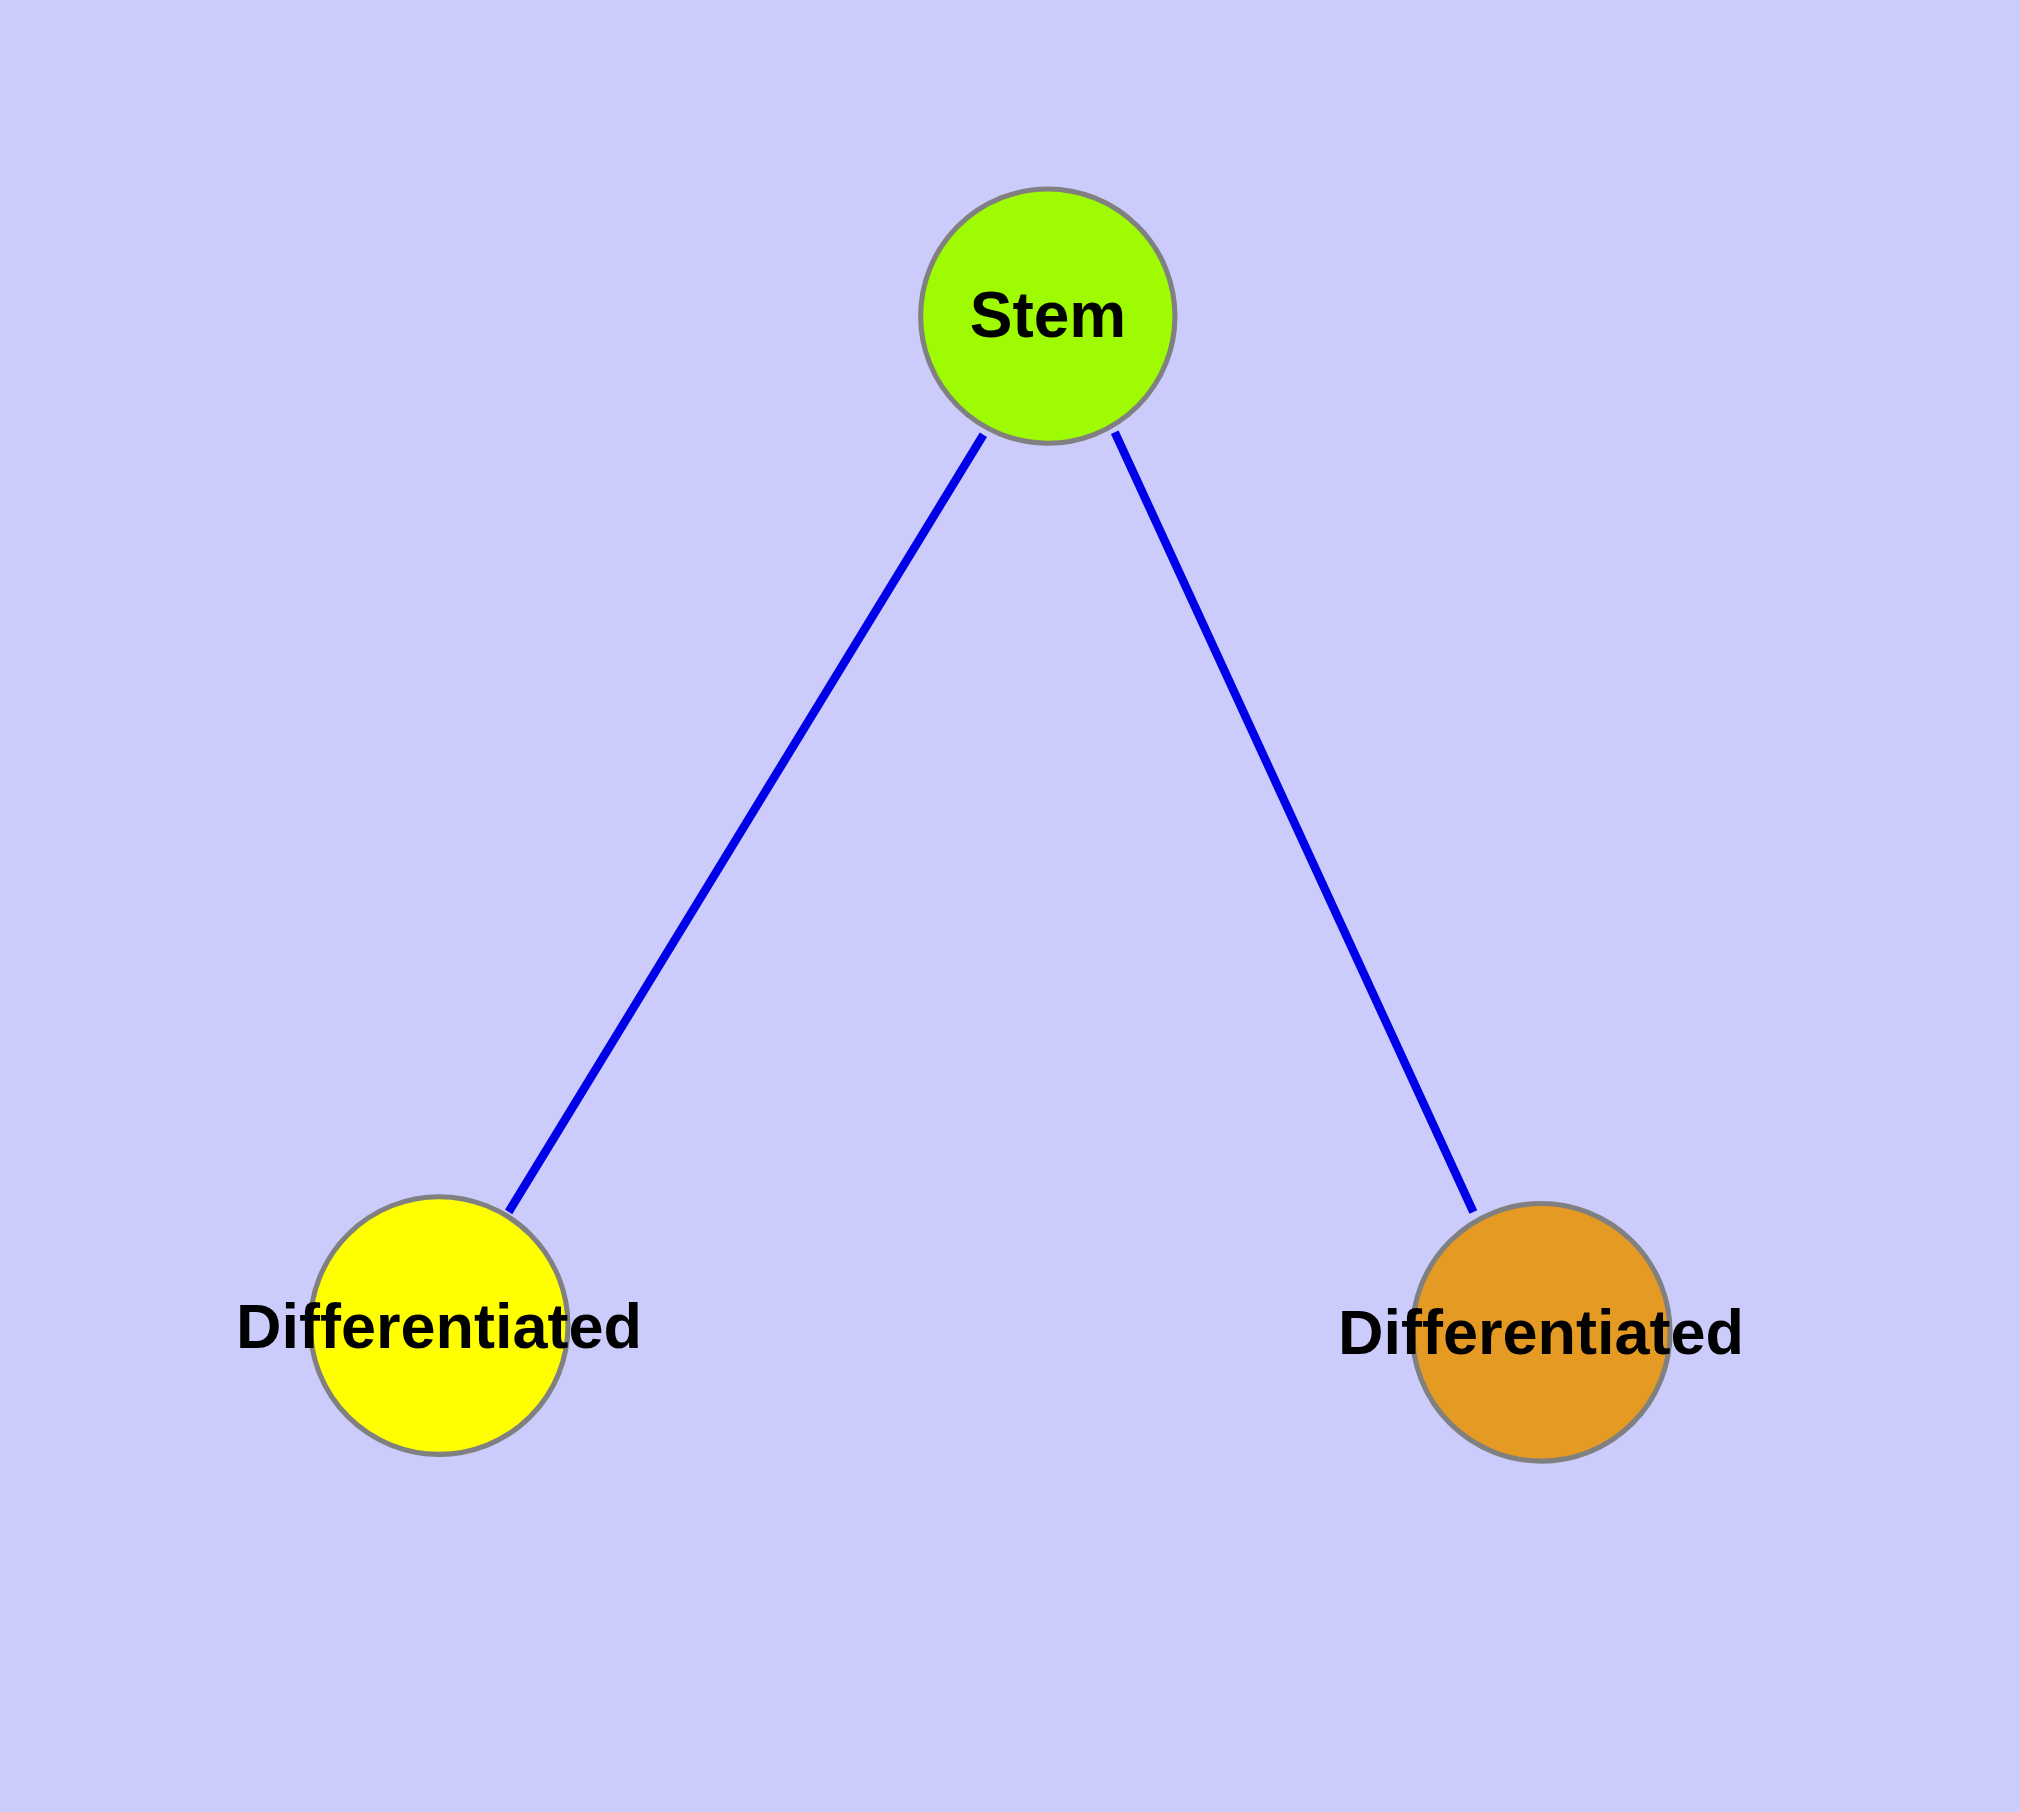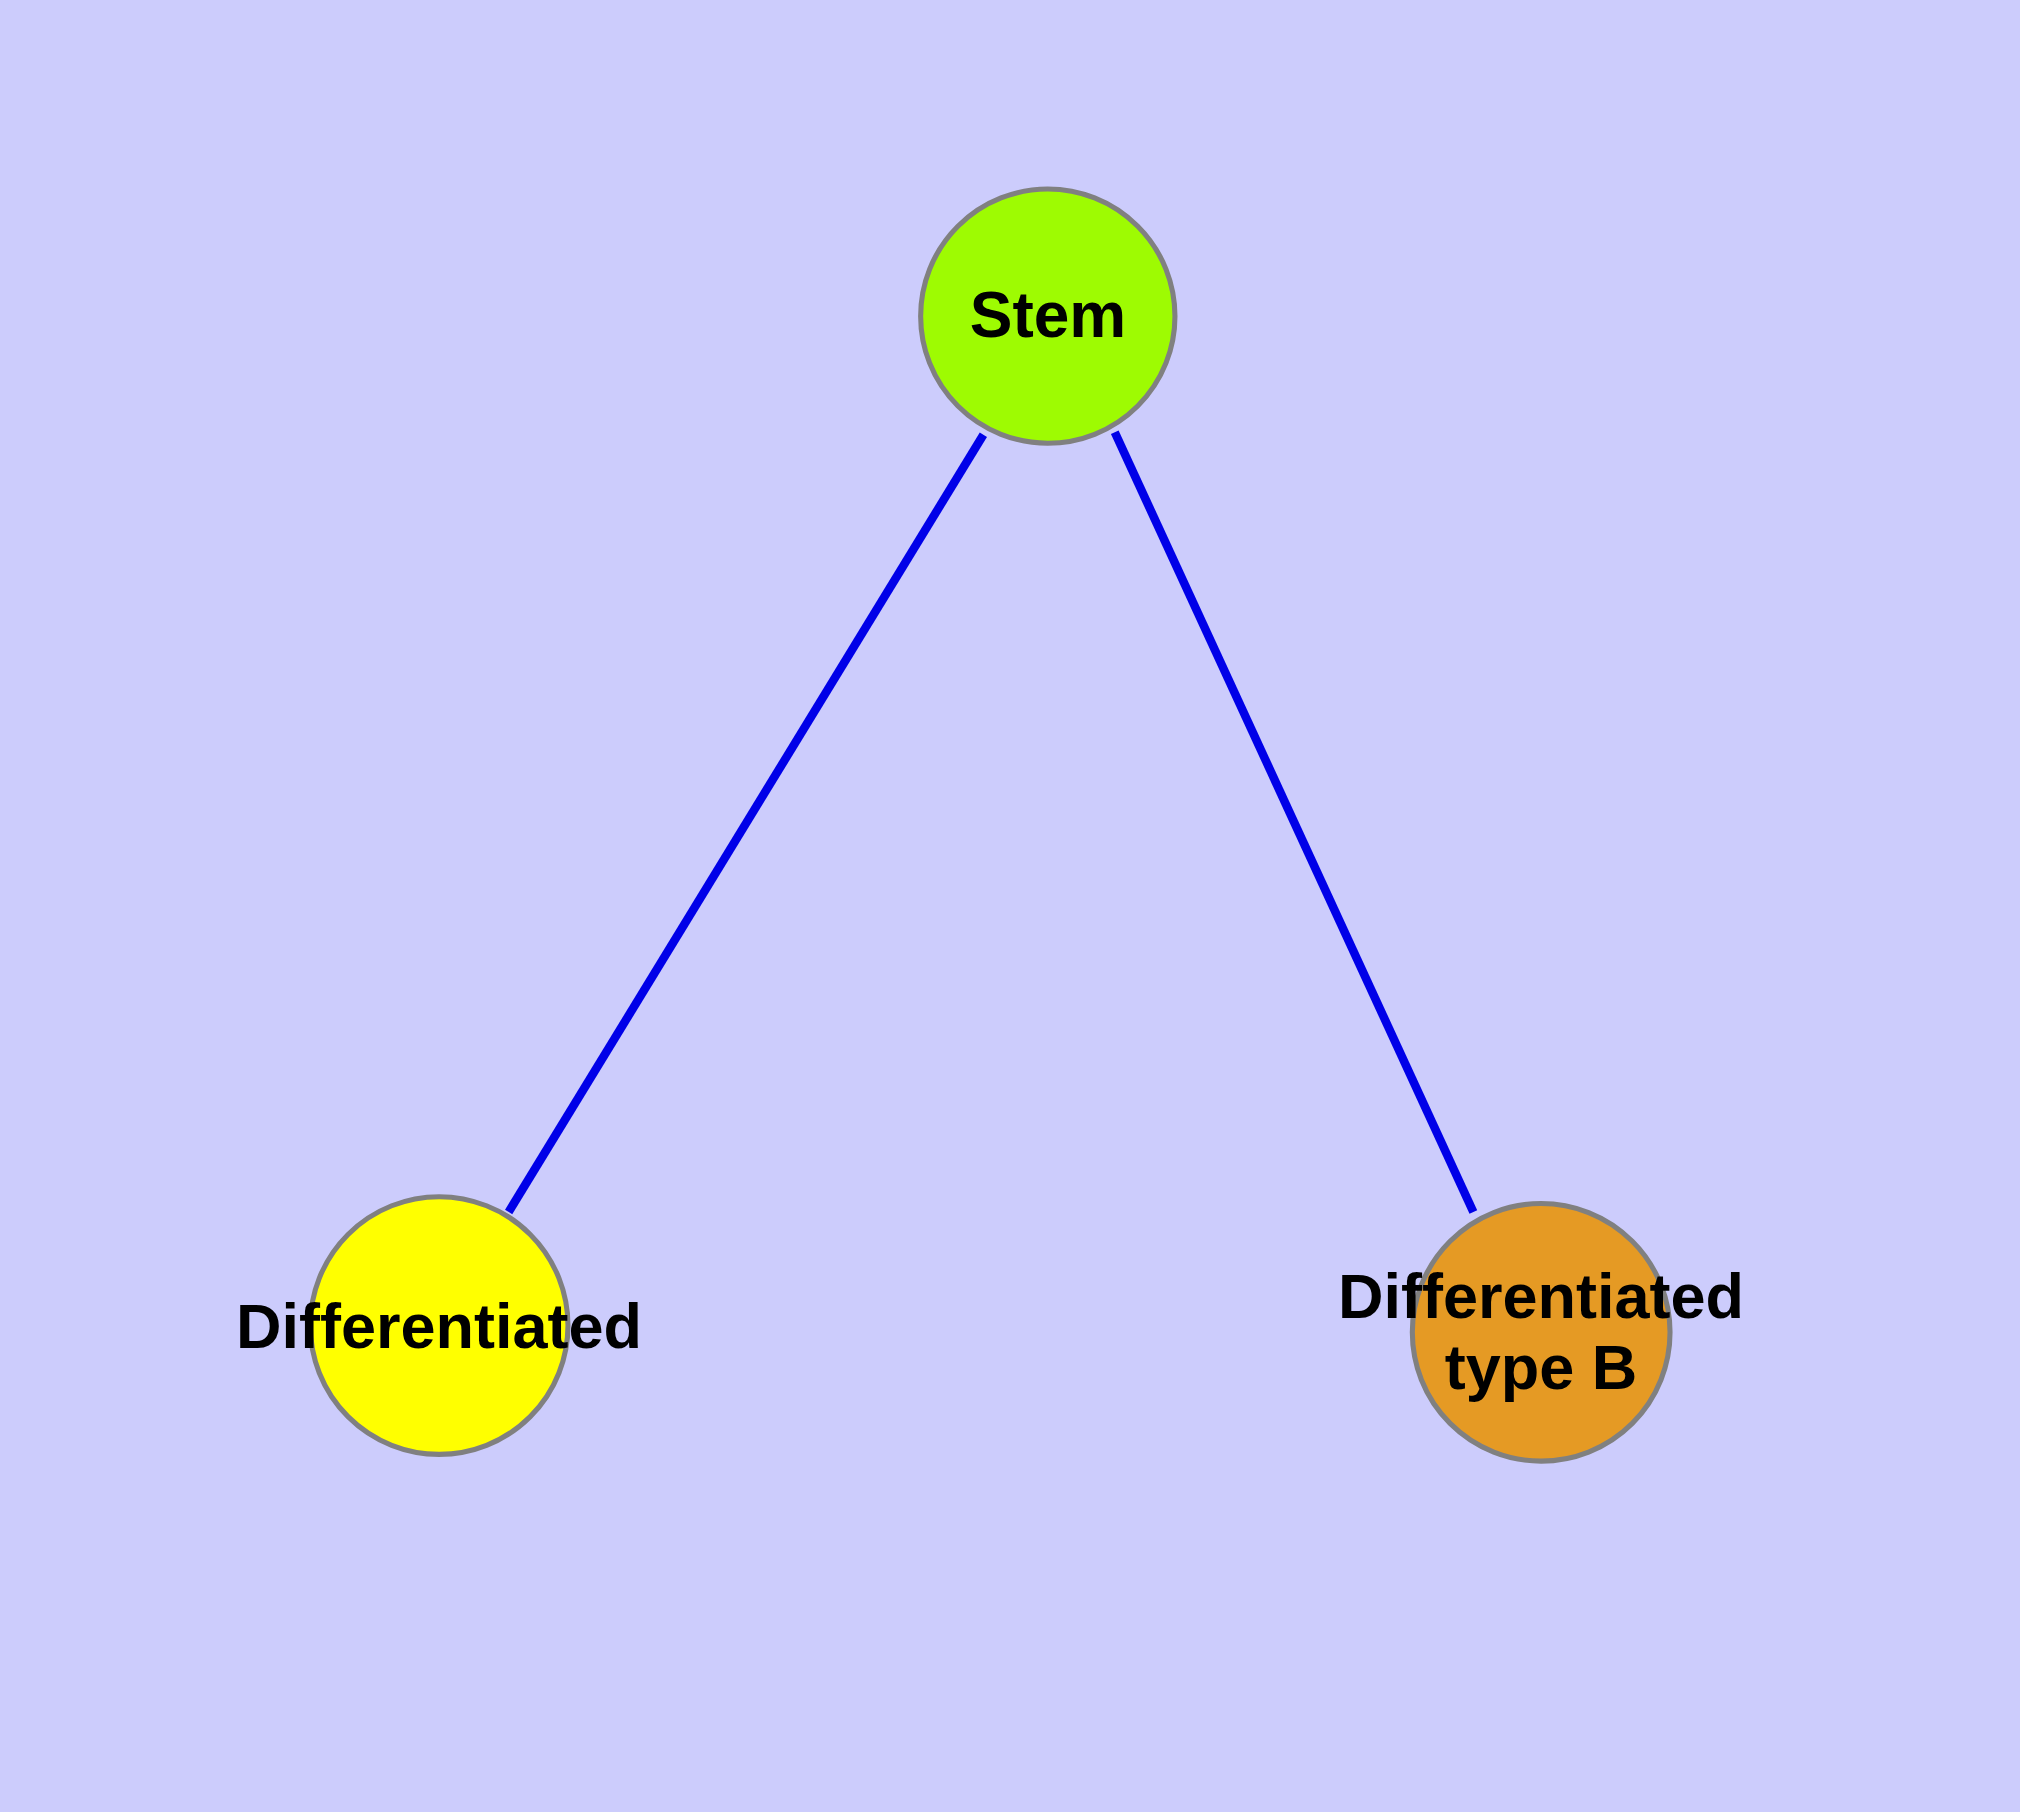--- a/index.html
+++ b/index.html
@@ -56,17 +56,17 @@
     <g id="node-layer">
         <circle cx="1236" cy="373" r="150" fill="#9EFB02" stroke="#808080" stroke-width="6"></circle>
         <circle cx="518" cy="1564" r="152" fill="#FFFF00" stroke="#808080" stroke-width="6"></circle>
         <circle cx="1818" cy="1572" r="152" fill="#E59A24" stroke="#808080" stroke-width="6"></circle>
       </g>
   </svg>
 
   <div id="label-layer">
       <div class="node-label root" style="left: 1048px; top: 316px; font-size: 64px;"><div>Stem</div></div>
       <div class="node-label leaf" style="left: 439px; top: 1326px; font-size: 63px;"><div>Differentiated</div></div>
-      <div class="node-label leaf" style="left: 1541px; top: 1332px; font-size: 63px;"><div>Differentiated</div><div>type B</div></div>
+      <div class="node-label leaf" style="left: 1541px; top: 1332px; font-size: 63px;"><div>Differentiated</div></div>
     </div>
 
 </div>
 
 
 </body></html>

